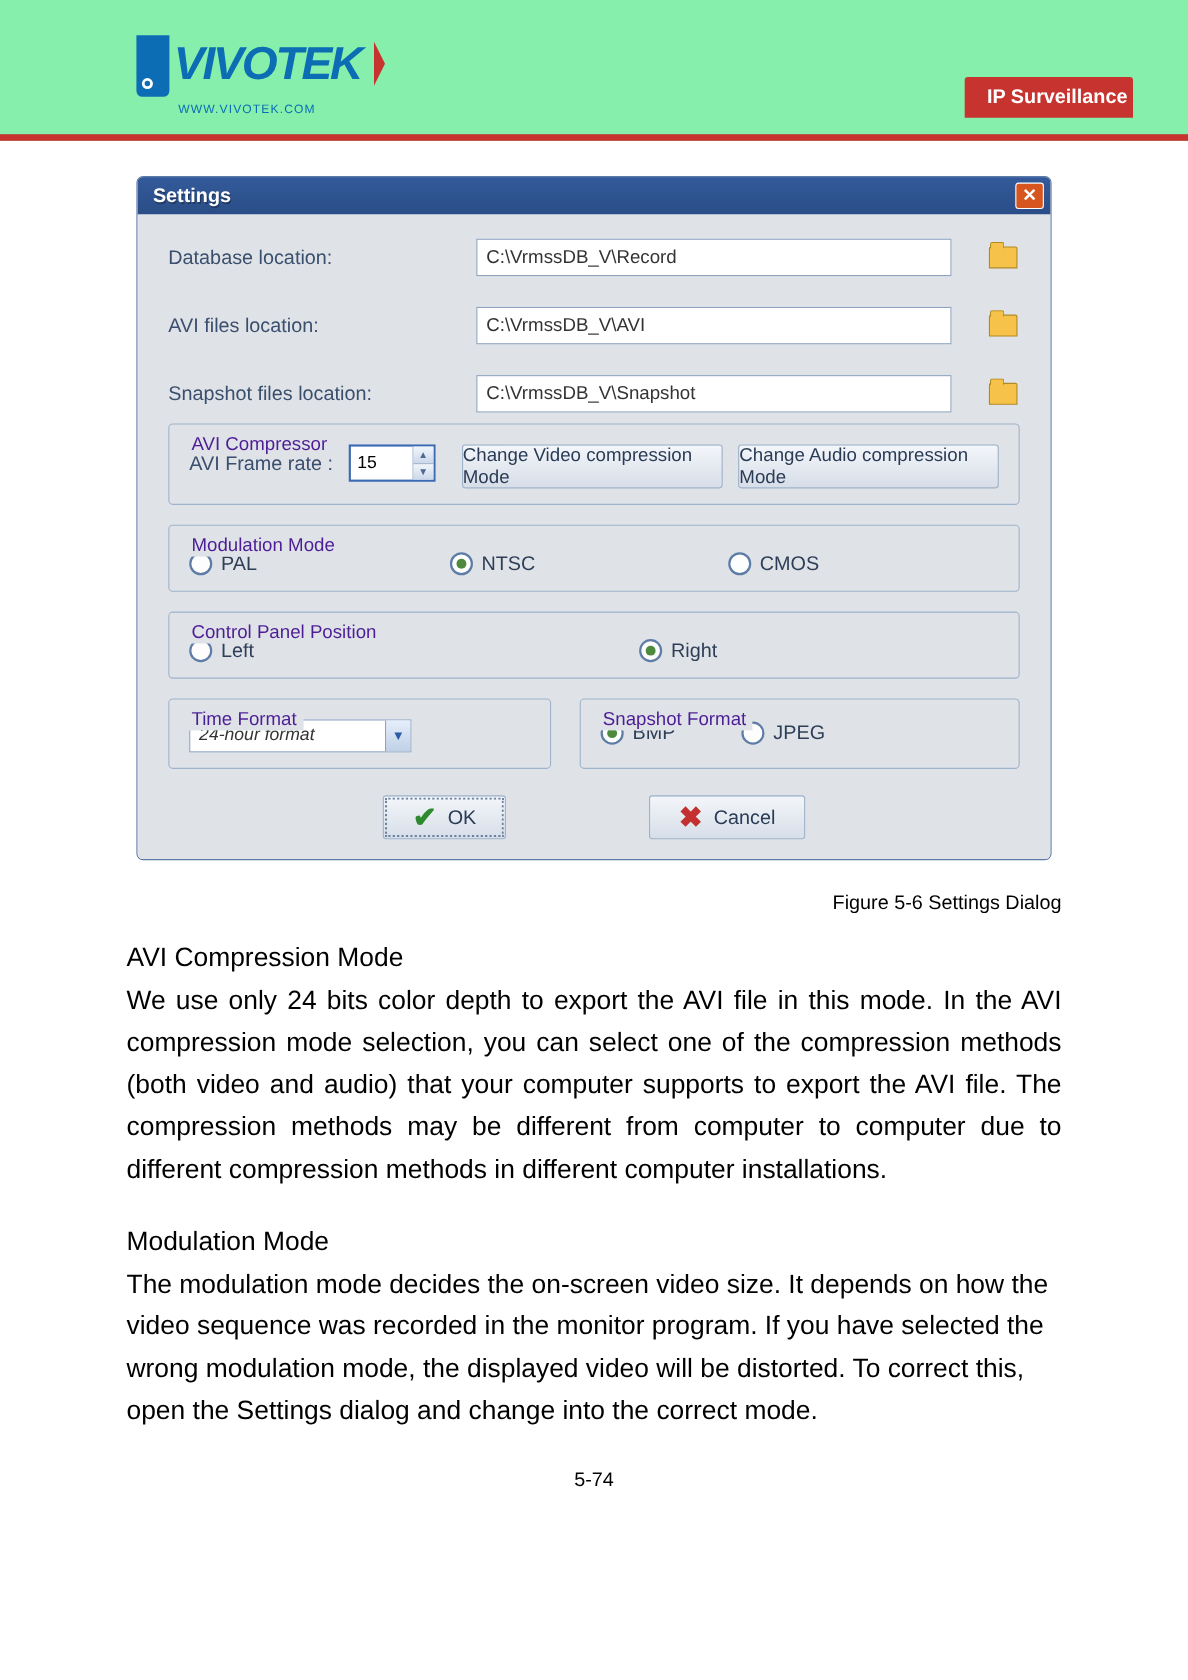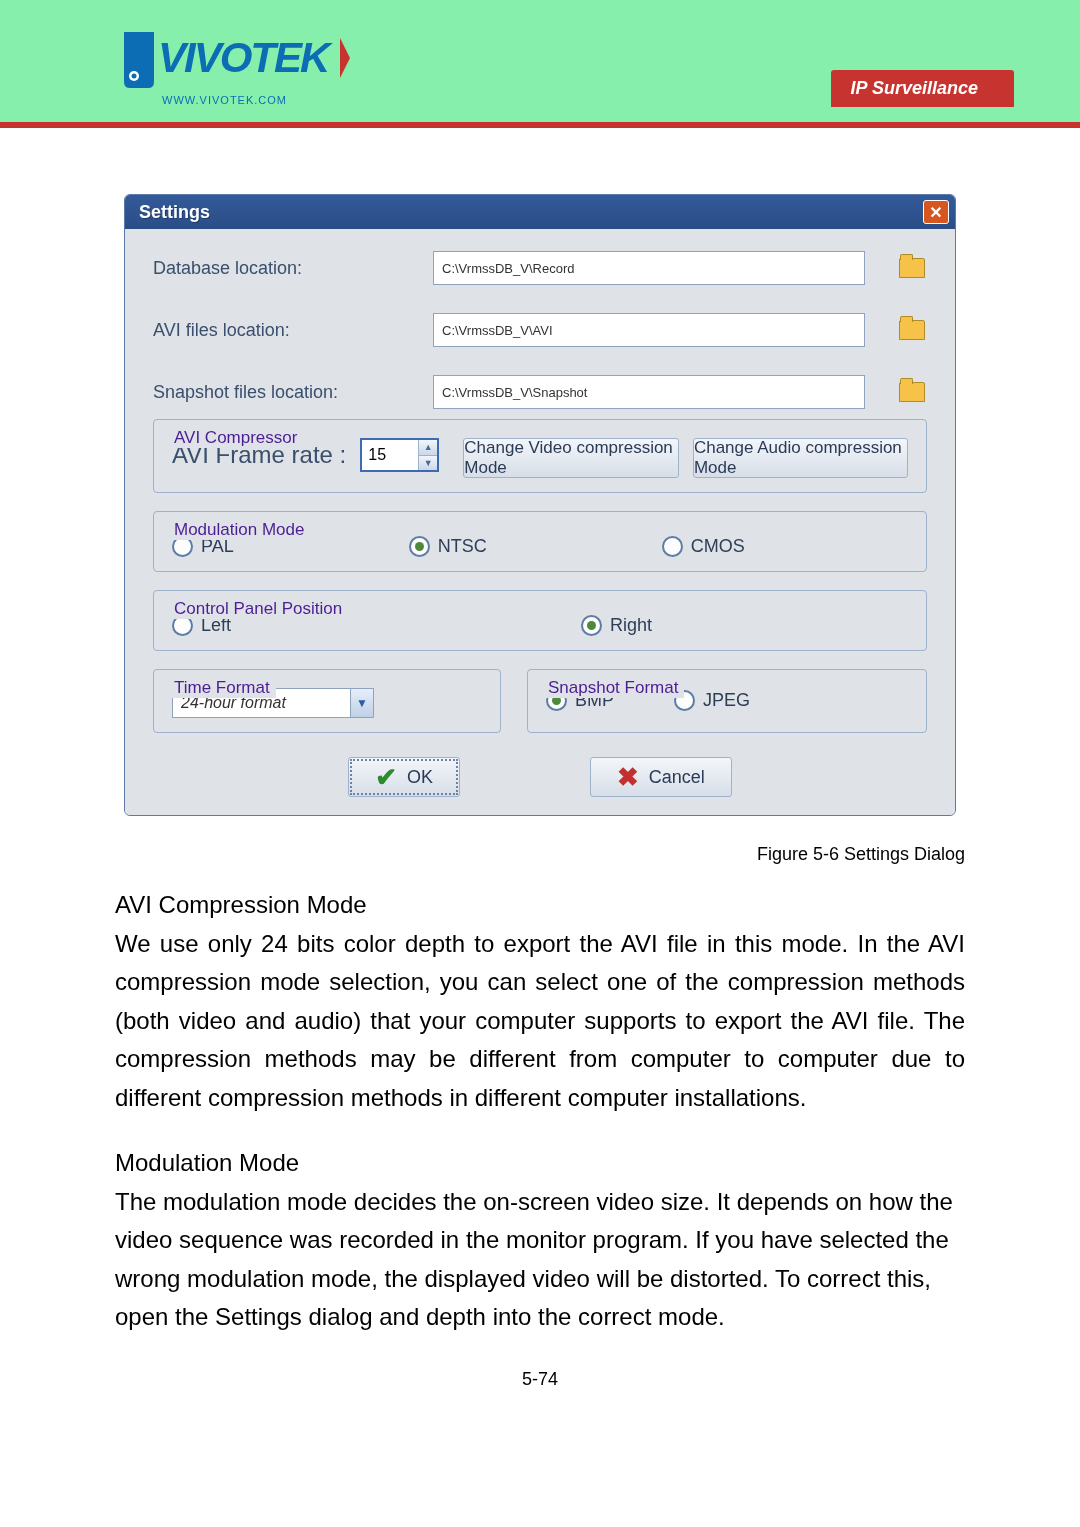--- a/index.html
+++ b/index.html
@@ -27,32 +27,31 @@
   }
   .brand-sub {
     font-size: 11px;
     color: #0c6db5;
     letter-spacing: 1px;
     margin-top: -4px;
     margin-left: 42px;
   }
   .ip-surv {
     position: absolute;
-    right: 66px;
+    right: 50px;
     top: 70px;
     color: #fff;
     background: #c7342f;
-    padding: 8px 36px 8px 20px;
-    font-size: 18px;
-    font-style: italic;
+    padding: 8px 5px 8px 20px;
+    font-size: 18px;
     font-weight: bold;
     border-radius: 3px 3px 0 0;
   }
   .content {
-    padding: 66px 115px 40px 115px;
+    padding: 32px 115px 40px 115px;
   }
   
   .dialog {
     width: 830px;
     margin: 0 auto 28px auto;
     border: 1px solid #5b7aa8;
     border-radius: 6px;
     overflow: hidden;
     background: #e4e6e8;
     box-shadow: 0 0 0 1px rgba(0,0,0,0);
@@ -97,21 +96,21 @@
     width: 280px;
     color: #3a4e6d;
     font-size: 18px;
   }
   .row .field {
     flex: 1;
     background: #fff;
     border: 1px solid #8fa3c0;
     height: 28px;
     padding: 2px 8px;
-    font-size: 13px;
+    font-size: 17px;
     color: #333;
     display: flex;
     align-items: center;
     margin-right: 32px;
   }
   .folder-btn {
     width: 30px;
     height: 26px;
     display: flex;
     align-items: center;
@@ -160,21 +159,21 @@
     gap: 24px;
   }
   .avi-left {
     display: flex;
     align-items: center;
     gap: 14px;
     white-space: nowrap;
   }
   .avi-left .albl {
     color: #3a4e6d;
-    font-size: 24px;
+    font-size: 18px;
   }
   .spinner {
     display: flex;
     border: 2px solid #3d6bb3;
     height: 30px;
     background: #fff;
   }
   .spinner .spin-val {
     width: 44px;
     padding: 2px 6px;
@@ -493,18 +492,18 @@
 
       </div>
     </div>
 
     <div class="caption">Figure 5-6 Settings Dialog</div>
 
     <div class="section-head">AVI Compression Mode</div>
     <p class="para">We use only 24 bits color depth to export the AVI file in this mode. In the AVI compression mode selection, you can select one of the compression methods (both video and audio) that your computer supports to export the AVI file. The compression methods may be different from computer to computer due to different compression methods in different computer installations.</p>
 
     <div class="section-head">Modulation Mode</div>
-    <p class="para" style="text-align:left;">The modulation mode decides the on-screen video size. It depends on how the video sequence was recorded in the monitor program. If you have selected the wrong modulation mode, the displayed video will be distorted. To correct this, open the Settings dialog and depth into the correct mode.</p>
+    <p class="para" style="text-align:left;">The modulation mode decides the on-screen video size. It depends on how the video sequence was recorded in the monitor program. If you have selected the wrong modulation mode, the displayed video will be distorted. To correct this, open the Settings dialog and change into the correct mode.</p>
 
     <div class="pagenum">5-74</div>
   </div>
 
 </div>
 
 </body></html>

